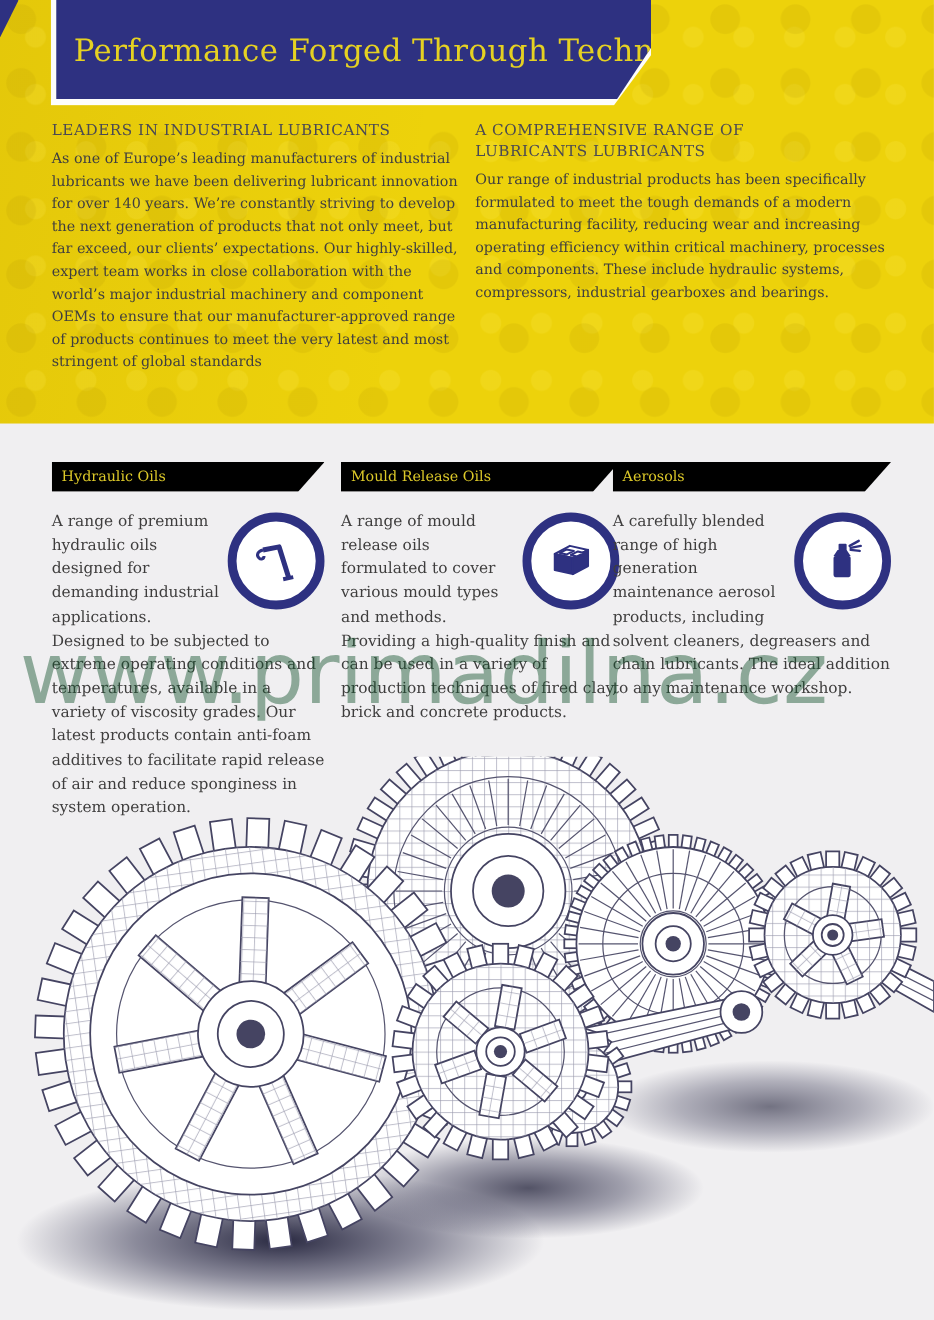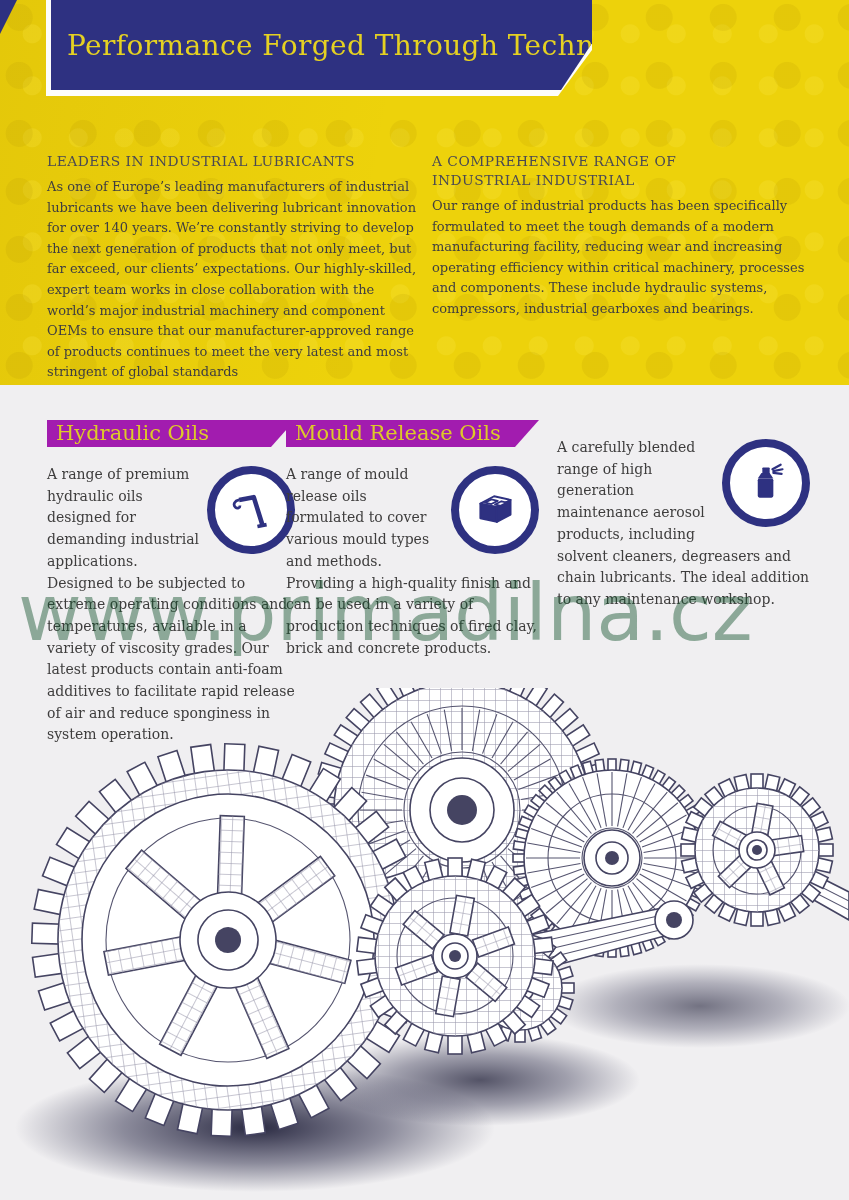--- a/index.html
+++ b/index.html
@@ -18,36 +18,36 @@
     -webkit-clip-path:polygon(0 0,100% 0,0 100%);clip-path:polygon(0 0,100% 0,0 100%);}
   .title-banner{position:absolute;left:46px;top:0;width:546px;height:96px;background:#fdfdfb;
     -webkit-clip-path:polygon(0 0,100% 0,100% 52%,calc(100% - 34px) 100%,0 100%);
     clip-path:polygon(0 0,100% 0,100% 52%,calc(100% - 34px) 100%,0 100%);}
   .title-banner-fill{position:absolute;left:5px;top:0;right:0;bottom:6px;background:#2e3181;
     -webkit-clip-path:polygon(0 0,100% 0,100% 48%,calc(100% - 31px) 100%,0 100%);
     clip-path:polygon(0 0,100% 0,100% 48%,calc(100% - 31px) 100%,0 100%);
     display:flex;align-items:center;padding-left:16px;box-sizing:border-box;}
   .page-title{font-size:28px;color:#e5d122;letter-spacing:.4px;white-space:nowrap;}
 
-  .intro-col{position:absolute;top:110px;color:#3f3e40;margin-top:42px;}
+  .intro-col{position:absolute;top:110px;color:#3f3e40;}
   .intro-col.left{left:47px;width:374px;}
   .intro-col.right{left:432px;width:378px;}
   .intro-heading{font-size:13.8px;letter-spacing:.5px;color:#4a4953;margin:0 0 6px 0;
     white-space:pre-line;line-height:19px;}
   .intro-body{font-size:13px;line-height:20.6px;margin:0;}
 
   
   .product-col{position:absolute;top:420px;z-index:2;}
   .product-col.c1{left:47px;width:248px;}
-  .product-col.c2{left:286px;width:253px;}
+  .product-col.c2{left:310px;width:253px;}
   .product-col.c3{left:557px;width:253px;}
-  .prod-banner{height:27px;background:#a21caf;
+  .prod-banner{height:27px;background:#000000;
     -webkit-clip-path:polygon(0 0,100% 0,calc(100% - 24px) 100%,0 100%);
     clip-path:polygon(0 0,100% 0,calc(100% - 24px) 100%,0 100%);
-    color:#ddc929;font-size:21px;line-height:27px;padding-left:9px;box-sizing:border-box;}
+    color:#ddc929;font-size:13px;line-height:27px;padding-left:9px;box-sizing:border-box;}
   .prod-body{margin-top:17px;font-size:14px;line-height:21.7px;color:#3e3d3d;}
   .icon-wrap{float:right;width:88px;height:100px;margin:2px 0 4px 6px;}
   .icon-circle{width:72px;height:72px;border-radius:50%;border:8px solid #2e3181;background:#fff;
     display:flex;align-items:center;justify-content:center;margin-left:0;}
 
   
   .watermark{position:absolute;left:18px;top:568px;width:820px;z-index:5;pointer-events:none;
     font-family:"DejaVu Sans", sans-serif;font-size:78px;letter-spacing:0;
     color:#14532d;opacity:.45;white-space:nowrap;}
 
@@ -69,21 +69,21 @@
         <span class="page-title">Performance Forged Through Technology</span>
       </div>
     </div>
 
     <div class="intro-col left">
       <p class="intro-heading">LEADERS IN INDUSTRIAL LUBRICANTS</p>
       <p class="intro-body">As one of Europe’s leading manufacturers of industrial lubricants we have been delivering lubricant innovation for over 140 years. We’re constantly striving to develop the next generation of products that not only meet, but far exceed, our clients’ expectations. Our highly-skilled, expert team works in close collaboration with the world’s major industrial machinery and component OEMs to ensure that our manufacturer-approved range of products continues to meet the very latest and most stringent of global standards</p>
     </div>
     <div class="intro-col right">
       <p class="intro-heading">A COMPREHENSIVE RANGE OF
-INDUSTRIAL INDUSTRIAL</p>
+LUBRICANTS LUBRICANTS</p>
       <p class="intro-body">Our range of industrial products has been specifically formulated to meet the tough demands of a modern manufacturing facility, reducing wear and increasing operating efficiency within critical machinery, processes and components. These include hydraulic systems, compressors, industrial gearboxes and bearings.</p>
     </div>
   </div>
 
   <div class="product-col c1">
     <div class="prod-banner">Hydraulic Oils</div>
     <div class="prod-body">
       <span class="icon-wrap">
         <span class="icon-circle">
           <svg width="44" height="44" viewBox="0 0 48 48">
@@ -111,20 +111,21 @@
               <polygon points="24,18 31,14.5 37,16 30,19.5" fill="#fff"></polygon>
             </g>
           </svg>
         </span>
       </span>
       <span>A range of mould release oils formulated to cover various mould types and methods. Providing a high-quality finish and can be used in a variety of production techniques of fired clay, brick and concrete products.</span>
     </div>
   </div>
 
   <div class="product-col c3">
+    <div class="prod-banner">Aerosols</div>
     <div class="prod-body">
       <span class="icon-wrap">
         <span class="icon-circle">
           <svg width="44" height="44" viewBox="0 0 48 48">
             <g fill="#2e3181">
               <rect x="15" y="19" width="17" height="21" rx="2"></rect>
               <polygon points="15,19 19,13 28,13 32,19"></polygon>
               <rect x="20" y="7" width="8" height="7" rx="1"></rect>
             </g>
             <g stroke="#2e3181" stroke-width="2.4" stroke-linecap="round">

